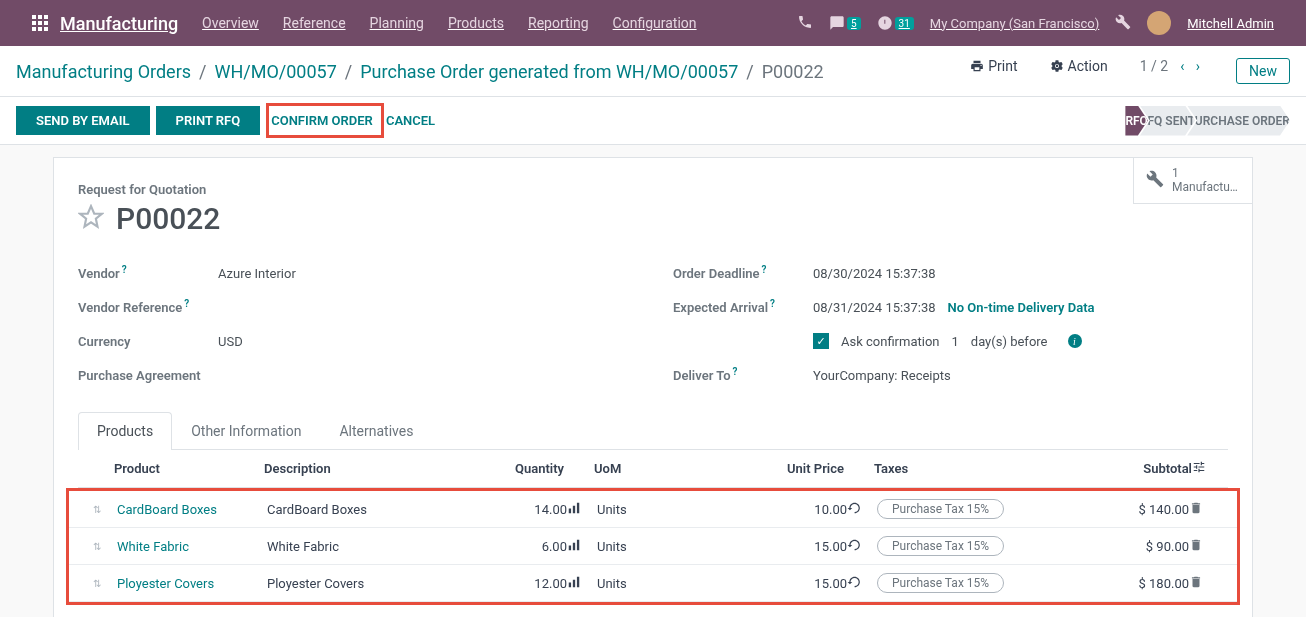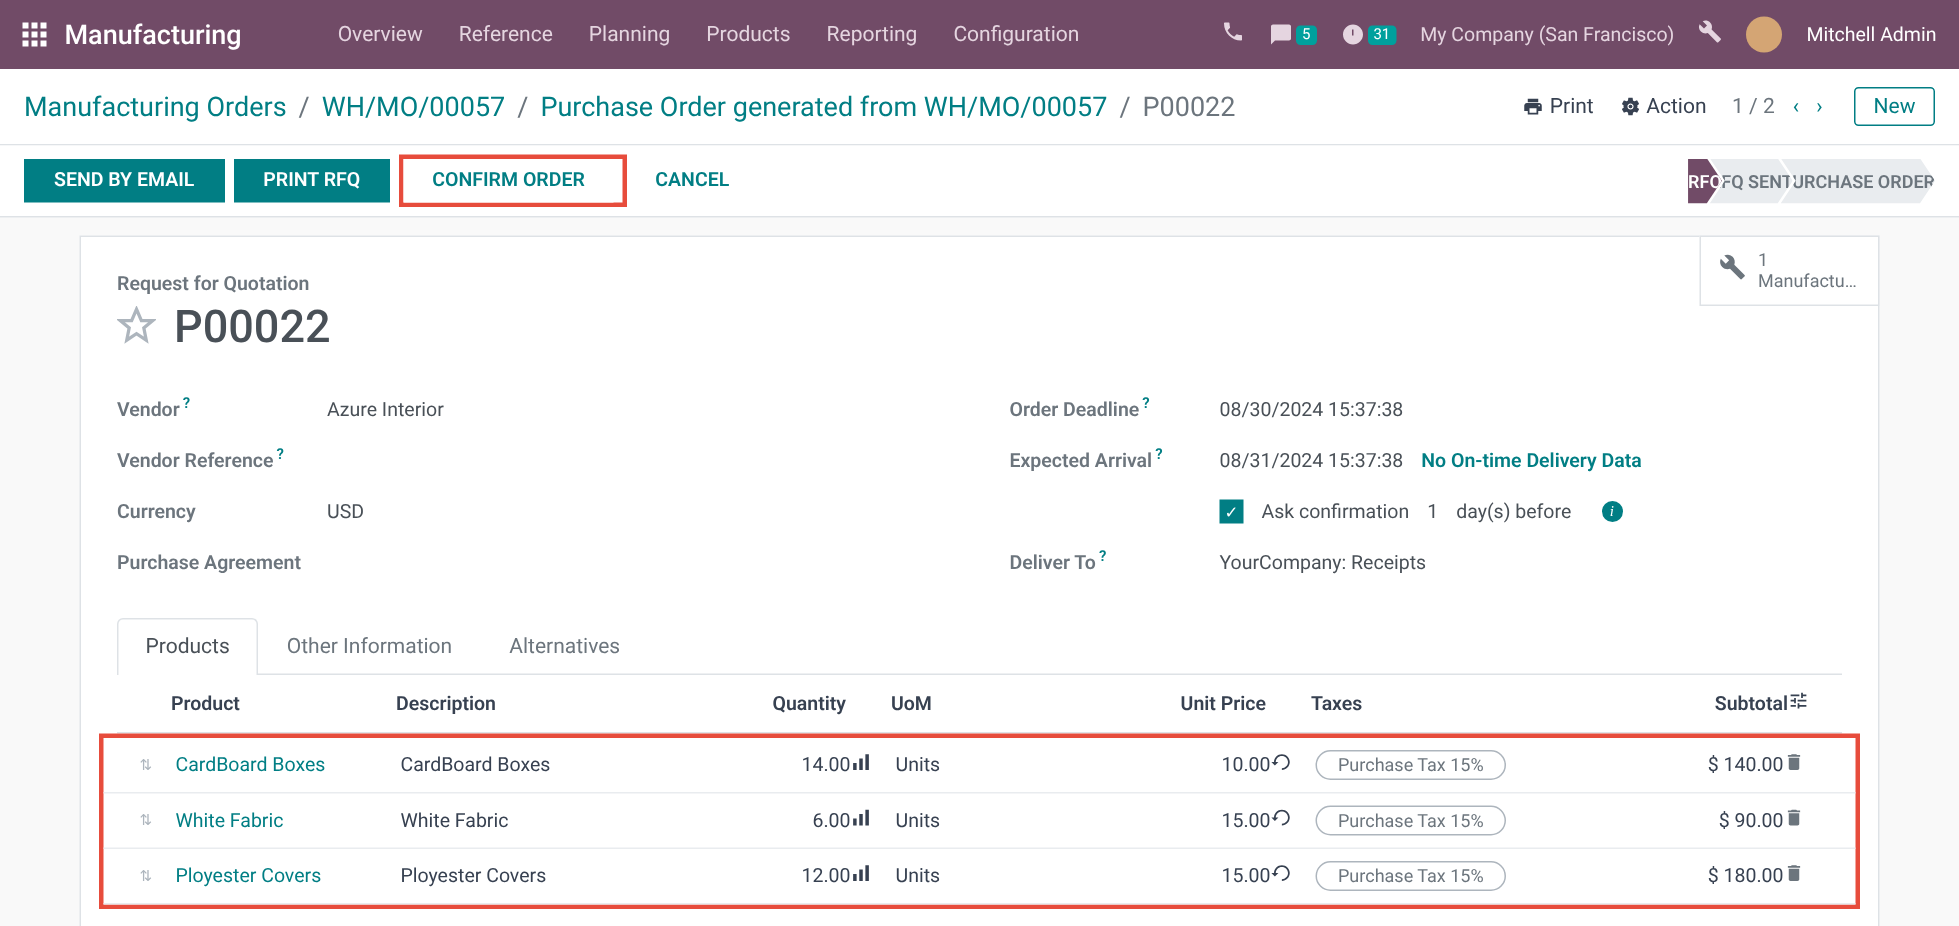--- a/index.html
+++ b/index.html
@@ -1,42 +1,42 @@
 <!DOCTYPE html>
 <html><head>
 <meta charset="utf-8">
 <style>
 * { margin: 0; padding: 0; box-sizing: border-box; font-family: -apple-system, BlinkMacSystemFont, "Segoe UI", Roboto, Arial, sans-serif; }
 body { background: #f9f9f9; color: #374151; font-size: 14px; }
-.topbar { background: #714B67; color: #fff; display: flex; align-items: center; height: 46px; padding: 0 15px; }
+.topbar { background: #714B67; color: #fff; display: flex; align-items: center; height: 46px; padding: 0 32px; text-decoration: underline; }
 .topbar .apps-icon { display: grid; grid-template-columns: repeat(3, 4px); grid-template-rows: repeat(3, 4px); gap: 2px; margin-right: 12px; }
 .topbar .apps-icon span { background: #fff; width: 4px; height: 4px; }
 .topbar .app-title { font-size: 18px; font-weight: 500; margin-right: 24px; }
-.topbar .menu { display: flex; gap: 24px; flex: 1; margin-left: 40px; }
+.topbar .menu { display: flex; gap: 24px; flex: 1; }
 .topbar .menu a { color: #e5d5e0; font-size: 14px; cursor: pointer; }
 .topbar .right { display: flex; align-items: center; gap: 16px; }
 .topbar .badge-wrap { position: relative; display: flex; align-items: center; }
 .topbar .badge-wrap .count { background: #00a09d; color: #fff; font-size: 10px; padding: 1px 4px; border-radius: 3px; margin-left: 2px; }
 .topbar .company { color: #e5d5e0; font-size: 13px; }
 .topbar .avatar { width: 24px; height: 24px; border-radius: 50%; background: #d4a574; display: inline-block; }
 .topbar .user { color: #fff; font-size: 13px; }
 .topbar svg { fill: #e5d5e0; }
 .subbar { background: #fff; display: flex; align-items: center; justify-content: space-between; padding: 12px 16px; border-bottom: 1px solid #dee2e6; }
 .breadcrumb { display: flex; gap: 8px; font-size: 18px; color: #017e84; }
 .breadcrumb a { color: #017e84; cursor: pointer; }
 .breadcrumb .sep { color: #6c757d; }
 .breadcrumb .current { color: #6c757d; }
-.subbar-right { display: flex; align-items: center; gap: 17px; }
+.subbar-right { display: flex; align-items: flex-start; gap: 32px; }
 .subbar-right .btn-txt { display: flex; align-items: center; gap: 4px; cursor: pointer; color: #374151; }
 .pager { display: flex; align-items: center; gap: 8px; color: #6c757d; }
 .pager .arrows span { cursor: pointer; color: #017e84; padding: 0 4px; }
 .btn-new { border: 1px solid #017e84; color: #017e84; padding: 4px 12px; background: #fff; cursor: pointer; font-size: 14px; border-radius: 3px; }
 .actionbar { background: #fff; display: flex; align-items: center; padding: 6px 16px; border-bottom: 1px solid #dee2e6; }
 .btn-primary { background: #017e84; color: #fff; border: none; padding: 7px 20px; font-size: 13px; font-weight: 600; cursor: pointer; margin-right: 6px; }
-.btn-secondary { background: #fff; color: #017e84; border: none; padding: 7px 19px; font-size: 13px; font-weight: 600; cursor: pointer; margin-right: 6px; }
+.btn-secondary { background: #fff; color: #017e84; border: none; padding: 7px 2px; font-size: 13px; font-weight: 600; cursor: pointer; margin-right: 6px; }
 .highlight-red { border: 3px solid #e74c3c; display: inline-block; }
 .status-flow { margin-left: auto; display: flex; }
 .status-flow .step { padding: 8px 0; font-size: 12px; font-weight: 600; color: #6c757d; position: relative; background: #e9ecef; clip-path: polygon(0 0, calc(100% - 10px) 0, 100% 50%, calc(100% - 10px) 100%, 0 100%, 10px 50%); margin-left: -8px; }
 .status-flow .step:first-child { clip-path: polygon(0 0, calc(100% - 10px) 0, 100% 50%, calc(100% - 10px) 100%, 0 100%); margin-left: 0; }
 .status-flow .step.active { background: #714B67; color: #fff; }
 .content { max-width: 1200px; margin: 12px auto 0; background: #fff; border: 1px solid #dee2e6; position: relative; }
 .smart-btn-wrap { position: absolute; right: -1px; top: -1px; }
 .smart-btn { border: 1px solid #dee2e6; padding: 8px 12px; display: flex; align-items: center; gap: 8px; cursor: pointer; background: #fff; min-width: 120px; }
 .smart-btn .icon svg { width: 18px; height: 18px; fill: #6c757d; }
 .smart-btn .txt { font-size: 12px; color: #6c757d; line-height: 1.2; }

